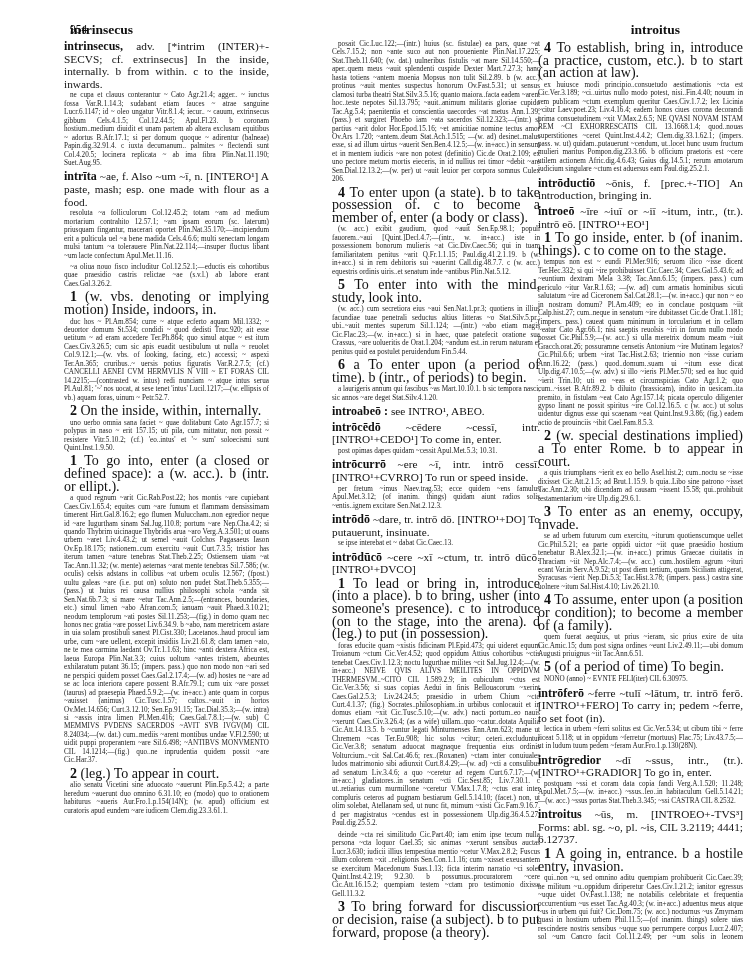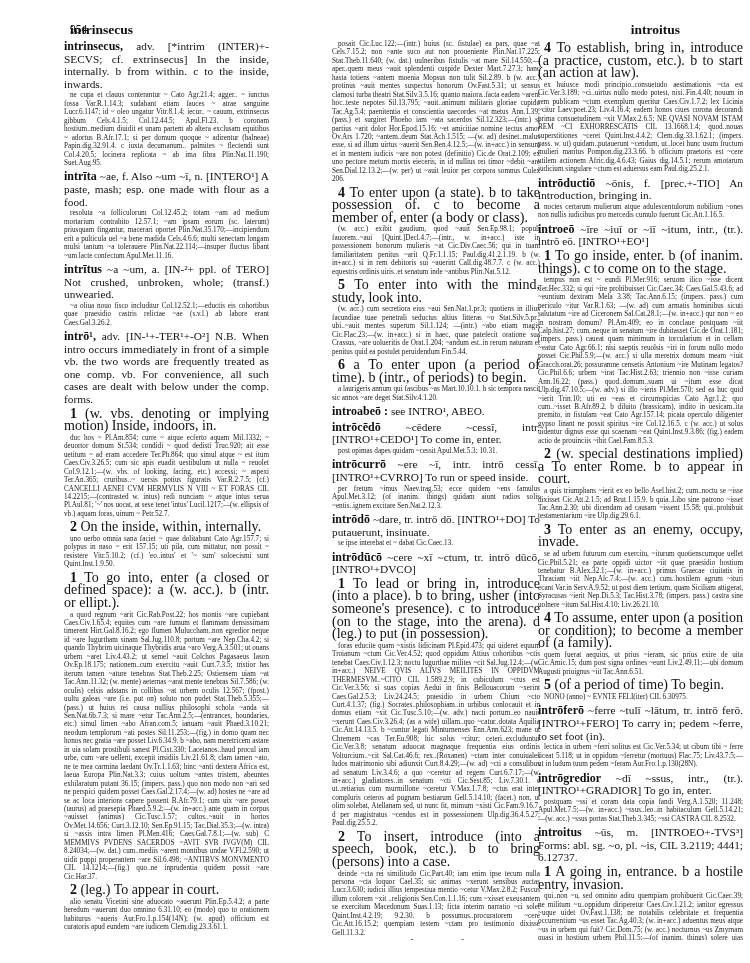--- a/index.html
+++ b/index.html
@@ -33,25 +33,23 @@
   <div class="col col-1">
       <div class="entry">
         <p class="def"><span class="hw">intrinsecus,</span><span> adv. [*intrim (INTER)+-SECVS; cf. extrinsecus] In the inside, internally. b from within. c to the inside, inwards.</span></p>
         <p class="cit">ne cupa et clauus conterantur ~ Cato Agr.21.4; agger.. ~ iunctus fossa Var.R.1.14.3; sudabant etiam fauces ~ atrae sanguine Lucr.6.1147; id ~ oleo ungatur Vitr.8.1.4; iecur.. ~ cauum, extrinsecus gibbum Cels.4.1.5; Col.12.44.5; Apul.Fl.23.   b coronam hostium..medium diuidit et unam partem ab altera exclusam equitibus ~ adortus B.Afr.17.1; si per domum quoque ~ adirentur (balneae) Papin.dig.32.91.4.   c iuxta decumanum.. palmites ~ flectendi sunt Col.4.20.5; locinera replicata ~ ab ima fibra Plin.Nat.11.190; Suet.Aug.95.</p>
       </div>
       <div class="entry">
         <p class="def"><span class="hw">intrīta</span><span> ~ae, f. Also ~um ~ī, n. [INTERO¹] A paste, mash; esp. one made with flour as a food.</span></p>
         <p class="cit">resoluta ~a folliculorum Col.12.45.2; totam ~am ad medium mortarium contrahito 12.57.1; ~am ipsam eorum (sc. laterum) priusquam fingantur, macerari oportet Plin.Nat.35.170;—incipiendum erit a pulticula uel ~a bene madida Cels.4.6.6; multi senectam longam mulsi tantum ~a tolerauere Plin.Nat.22.114;—insuper fluctus libant ~um lacte confectum Apul.Met.11.16.</p>
       </div>
       <div class="entry">
-        <p class="def"><span class="hw">intrītus</span><span> ~a ~um, a. [IN-²+ ppl. of TERO] Not crushed, unbroken, whole; (transf.) unwearied.</span></p>
         <p class="cit">~a oliua nouo fisco includitur Col.12.52.1;—eductis eis cohortibus quae praesidio castris relictae ~ae (s.v.l.) ab labore erant Caes.Gal.3.26.2.</p>
       </div>
       <div class="entry">
-        <p class="def"><span class="hw">intrō¹,</span><span> adv. [IN-¹+-TER¹+-O²] N.B. When intro occurs immediately in front of a simple vb. the two words are frequently treated as one comp. vb. For convenience, all such cases are dealt with below under the comp. forms.</span></p>
         <p class="sense"><span class="num">1</span><span> (w. vbs. denoting or implying motion) Inside, indoors, in.</span></p>
         <p class="cit">duc hos ~ Pl.Am.854; curre ~ atque ecferto aquam Mil.1332; ~ deuortor domum St.534; condidi ~ quod dedisti Truc.920; ait esse uetitum ~ ad eram accedere Ter.Ph.864; quo simul atque ~ est itum Caes.Civ.3.26.5; cum sic apis euadit uestibulum ut nulla ~ reuolet Col.9.12.1;—(w. vbs. of looking, facing, etc.) accessi; ~ aspexi Ter.An.365; cruribus..~ uersis potius figuratis Var.R.2.7.5; (cf.) CANCELLI AENEI CVM HERMVLIS N VIII ~ ET FORAS CIL 14.2215;—(contrasted w. intus) redi nunciam ~ atque intus serua Pl.Aul.81; '~' nos uocat, at sese tenet 'intus' Lucil.1217;—(w. ellipsis of vb.) aquam foras, uinum ~ Petr.52.7.</p>
         <p class="sense"><span class="num">2</span><span> On the inside, within, internally.</span></p>
         <p class="cit">uno uerbo omnia sana faciet ~ quae dolitabunt Cato Agr.157.7; si polypus in naso ~ erit 157.15; uti pila, cum mittatur, non possit ~ resistere Vitr.5.10.2; (cf.) 'eo..intus' et '~ sum' soloecismi sunt Quint.Inst.1.9.50.</p>
       </div>
       <div class="entry">
         <p class="sense"><span class="num">1</span><span> To go into, enter (a closed or defined space): a (w. acc.). b (intr. or ellipt.).</span></p>
         <p class="cit">a quod regnum ~arit Cic.Rab.Post.22; hos montis ~are cupiebant Caes.Civ.1.65.4; equites cum ~are fumum et flammam densissimam timerent Hirt.Gal.8.16.2; ego flumen Muluccham..non egredior neque id ~are Iugurtham sinam Sal.Jug.110.8; portum ~are Nep.Cha.4.2; si quando Thybrim uicinaque Thybridis arua ~aro Verg.A.3.501; ut ouans urbem ~aret Liv.4.43.2; ut semel ~auit Colchos Pagasaeus Iason Ov.Ep.18.175; nationem..cum exercitu ~auit Curt.7.3.5; tristior has iterum tamen ~ature tenebras Stat.Theb.2.25; Ostiensem uiam ~at Tac.Ann.11.32; (w. mente) aeternas ~arat mente tenebras Sil.7.586; (w. oculis) celsis adstans in collibus ~at urbem oculis 12.567; (fpost.) uultu galeas ~are (i.e. put on) soluto non pudet Stat.Theb.5.355;—(pass.) ut huius rei causa nullius philosophi schola ~anda sit Sen.Nat.6b.7.3; si mare ~etur Tac.Ann.2.5;—(entrances, boundaries, etc.) simul limen ~abo Afran.com.5; ianuam ~auit Phaed.3.10.21; neodum templorum ~ati postes Sil.11.253;—(fig.) in domo quam nec honos nec gratia ~are posset Liv.6.34.9.   b ~abo, nam meretricem astare in uia solam prostibuli sanest Pl.Cist.330; Lacetanos..haud procul iam urbe, cum ~are uellent, excepit insidiis Liv.21.61.8; clam tamen ~ato, ne te mea carmina laedant Ov.Tr.1.1.63; hinc ~anti dextera Africa est, laeua Europa Plin.Nat.3.3; cuius uoltum ~antes tristem, abeuntes exhilaratum putant 36.15; (impers. pass.) quo non modo non ~ari sed ne perspici quidem posset Caes.Gal.2.17.4;—(w. ad) hostes ne ~are ad se ac loca interiora capere possent B.Afr.79.1; cum uix ~are posset (taurus) ad praesepia Phaed.5.9.2;—(w. in+acc.) ante quam in corpus ~auisset (animus) Cic.Tusc.1.57; cultos..~auit in hortos Ov.Met.14.656; Curt.3.12.10; Sen.Ep.91.15; Tac.Dial.35.3;—(w. intra) si ~assis intra limen Pl.Men.416; Caes.Gal.7.8.1;—(w. sub) C MEMMIVS PVDENS SACERDOS ~AVIT SVB IVGV(M) CIL 8.24034;—(w. dat.) cum..mediis ~arent montibus undae V.Fl.2.590; ut uidit puppi properantem ~are Sil.6.498; ~ANTIBVS MONVMENTO CIL 14.1214;—(fig.) quo..ne inprudentia quidem possit ~are Cic.Har.37.</p>
         <p class="sense"><span class="num">2</span><span> (leg.) To appear in court.</span></p>
         <p class="cit">alio senatu Vicetini sine aduocato ~auerunt Plin.Ep.5.4.2; a parte heredum ~auerunt duo omnino 6.31.10; eo (modo) quo to orationem habiturus ~aueris Aur.Fro.1.p.154(14N); (w. apud) officium est curatoris apud eundem ~are iudicem Clem.dig.23.3.61.1.</p>
@@ -79,33 +77,31 @@
         <p class="cit">per fretum ~imus Naev.trag.53; ecce quidem ~ens famulus Apul.Met.3.12; (of inanim. things) quidam aiunt radios solis ~entis..ignem excitare Sen.Nat.2.12.3.</p>
       </div>
       <div class="entry">
         <p class="def"><span class="hw">intrōdō</span><span> ~dare, tr. intrō dō. [INTRO¹+DO] To putauerunt, insinuate.</span></p>
         <p class="cit">se ipse interebat et ~ dabat Cic.Caec.13.</p>
       </div>
       <div class="entry">
         <p class="def"><span class="hw">intrōdūcō</span><span> ~cere ~xī ~ctum, tr. intrō dūcō. [INTRO¹+DVCO]</span></p>
         <p class="sense"><span class="num">1</span><span> To lead or bring in, introduce (into a place). b to bring, usher (into someone's presence). c to introduce (on to the stage, into the arena). d (leg.) to put (in possession).</span></p>
         <p class="cit">foras educite quam ~xistis fidicinam Pl.Epid.473; qui uideret equum Troianum ~ctum Cic.Ver.4.52; quod oppidum Attius cohortibus ~ctis tenebat Caes.Civ.1.12.3; noctu Iugurthae milites ~cit Sal.Jug.12.4;—(w. in+acc.) NEIVE QVIS ALIVS MEILITES IN OPPIDVM THERMESVM..~CITO CIL 1.589.2.9; in cubiculum ~ctus est Cic.Ver.3.56; si suas copias Aedui in finis Bellouacorum ~xerint Caes.Gal.2.5.3; Liv.24.24.5; praesidio in urbem Chium ~cto Curt.4.1.37; (fig.) Socrates..philosophiam..in urbibus conlocauit et in domus etiam ~xit Cic.Tusc.5.10;—(w. adv.) nacti portum..eo nauis ~xerunt Caes.Civ.3.26.4; (as a wife) uillam..quo ~catur..dotata Aquilia Cic.Att.14.13.5.   b ~cuntur legati Minturnenses Enn.Ann.623; mane ut Chremem ~cas Ter.Eu.908; hic solus ~citur; ceteri..excluduntur Cic.Ver.3.8; senatum aduocat magnaque frequentia eius ordinis Volturcium..~cit Sal.Cat.46.6; rex..(Roxanen) ~ctam inter conuiuales ludos matrimonio sibi adiunxit Curt.8.4.29;—(w. ad) ~cti a consulibus ad senatum Liv.3.4.6; a quo ~ceretur ad regem Curt.6.7.17;—(w. in+acc.) gladiatores..in senatum ~cti Cic.Sest.85; Liv.7.30.1.   c ut..retiarius cum murmillone ~ceretur V.Max.1.7.8; ~ctus erat inter compluris ceteros ad pugnam bestiarum Gell.5.14.10; (facet.) non, ut olim solebat, Atellanam sed, ut nunc fit, mimum ~xisti Cic.Fam.9.16.7.   d per magistratus ~cendus est in possessionem Ulp.dig.36.4.5.27; Paul.dig.25.5.2.</p>
-        <p class="sense"><span class="num">2</span><span> To insert, introduce (into a speech, book, etc.). b to bring (persons) into a case.</span></p>
         <p class="cit">deinde ~cta rei similitudo Cic.Part.40; iam enim ipse tecum nulla persona ~cta loquor Cael.35; sic animas ~xerunt sensibus auctas Lucr.3.630; iudicii illius tempestiua mentio ~cetur V.Max.2.8.2; Fuscus illum colorem ~xit ..religionis Sen.Con.1.1.16; cum ~xisset exeusantem se exercitum Macedonum Suas.1.13; ficta interim narratio ~ci solet Quint.Inst.4.2.19; 9.2.30.   b possumus..procuratorem ~cere Cic.Att.16.15.2; quempiam testem ~ctam pro testimonio dixisse Gell.11.3.2.</p>
         <p class="sense"><span class="num">3</span><span> To bring forward for discussion or decision, raise (a subject). b to put forward, propose (a theory).</span></p>
       </div>
     </div>
   <div class="col col-3">
       <div class="entry">
         <p class="sense"><span class="num">4</span><span> To establish, bring in, introduce (a practice, custom, etc.). b to start (an action at law).</span></p>
         <p class="cit">ex huiusce modi principio..consuetudo aestimationis ~cta est Cic.Ver.3.189; ~ci..uirtus nullo modo potest, nisi..Fin.4.40; nouum in rem publicam ~ctum exemplum queritur Caes.Civ.1.7.2; lex Licinia ~citur Laev.poet.23; Liv.4.16.4; eadem honos ciues corona decorandi prima consuetudinem ~xit V.Max.2.6.5; NE QVASI NOVAM ISTAM REM ~CI EXHORRESCATIS CIL 13.1668.1.4; quod..nouas superstitiones ~ceret Quint.Inst.4.4.2; Clem.dig.33.1.62.1; (impers. pass. w. ut) quidam..putauerunt ~cendum, ut..locet hunc usum fructum mulieri maritus Pompon.dig.23.3.66.   b officium praetoris est ~cere utilem actionem Afric.dig.4.6.43; Gaius dig.14.5.1; rerum amotarum iudicium singulare ~ctum est aduersus eam Paul.dig.25.2.1.</p>
       </div>
       <div class="entry">
         <p class="def"><span class="hw">intrōductiō</span><span> ~ōnis, f. [prec.+-TIO] An introduction, bringing in.</span></p>
-        <p class="cit">noctes certarum mulierum atque adulescentulorum nobilium ~ones non nullis iudicibus pro mercedis cumulo fuerunt Cic.Att.1.16.5.</p>
       </div>
       <div class="entry">
         <p class="def"><span class="hw">introeō</span><span> ~īre ~iuī or ~iī ~itum, intr., (tr.). intrō eō. [INTRO¹+EO¹]</span></p>
         <p class="sense"><span class="num">1</span><span> To go inside, enter. b (of inanim. things). c to come on to the stage.</span></p>
         <p class="cit">tempus non est ~ eundi Pl.Mer.916; seruom ilico ~isse dicent Ter.Hec.332; si qui ~ire prohibuisset Cic.Caec.34; Caes.Gal.5.43.6; ad ~euntium dextram Mela 3.38; Tac.Ann.6.15; (impers. pass.) cum periculo ~itur Var.R.1.63; —(w. ad) cum armatis hominibus sicuti salutatum ~ire ad Ciceronem Sal.Cat.28.1;—(w. in+acc.) qur non ~ eo in nostram domum? Pl.Am.409; eo in conclaue postquam ~iit Calp.hist.27; cum..neque in senatum ~ire dubitasset Cic.de Orat.1.181; (impers. pass.) caueat quam minimum in torcularium et in cellam ~eatur Cato Agr.66.1; nisi saeptis reuolsis ~iri in forum nullo modo posset Cic.Phil.5.9;—(w. acc.) si ulla meretrix domum meam ~iuit Gracch.orat.26; possuramne censetis Antonium ~ire Mutinam legatos? Cic.Phil.6.6; urbem ~irat Tac.Hist.2.63; triennio non ~isse curiam Ann.16.22; (pass.) quod..domum..suam ui ~itum esse dicat Ulp.dig.47.10.5;—(w. adv.) si illo ~ieris Pl.Mer.570; sed ea huc quid ~ierit Trin.10; uti eo ~eas et circumspicias Cato Agr.1.2; quo cum..~isset B.Afr.89.2.   b diluito (brassicam), indito in uesicam..ita premito, in fistulam ~eat Cato Agr.157.14; picata operculo diligenter gypso linant ne possit spiritus ~ire Col.12.16.5.   c (w. acc.) ut solus uidentur dignus esse qui scaenam ~eat Quint.Inst.9.3.86; (fig.) eadem actio de prouinciis ~ibit Cael.Fam.8.5.3.</p>
         <p class="sense"><span class="num">2</span><span> (w. special destinations implied) a To enter Rome. b to appear in court.</span></p>
         <p class="cit">a quis triumphans ~ierit ex eo bello Asel.hist.2; cum..noctu se ~isse dixisset Cic.Att.2.1.5; ad Brut.1.15.9.  b quia..Libo sine patrono ~isset Tac.Ann.2.30; ubi dicendam ad causam ~issent 15.58; qui..prohibuit testamentarium ~ire Ulp.dig.29.6.1.</p>
         <p class="sense"><span class="num">3</span><span> To enter as an enemy, occupy, invade.</span></p>
         <p class="cit">se ad urbem futurum cum exercitu, ~iturum quotienscumque uellet Cic.Phil.5.21; ea parte oppidi uictor ~iit quae praesidio hostium tenebatur B.Alex.32.1;—(w. in+acc.) primus Graecae ciuitatis in Thraciam ~iit Nep.Alc.7.4;—(w. acc.) cum..hostilem agrum ~ituri ecant Var.in Serv.A.9.52; ut post diem tertium, quam Siciliam attigerat, Syracusas ~ierit Nep.Di.5.3; Tac.Hist.3.78; (impers. pass.) castra sine uolnere ~itum Sal.Hist.4.10; Liv.26.21.10.</p>
         <p class="sense"><span class="num">4</span><span> To assume, enter upon (a position or condition); to become a member of (a family).</span></p>

